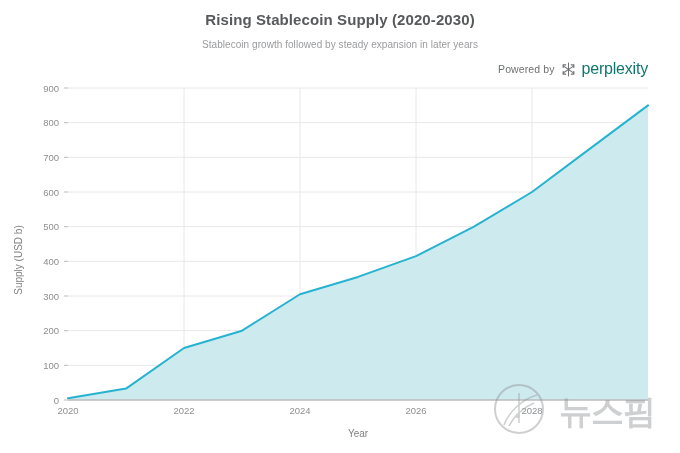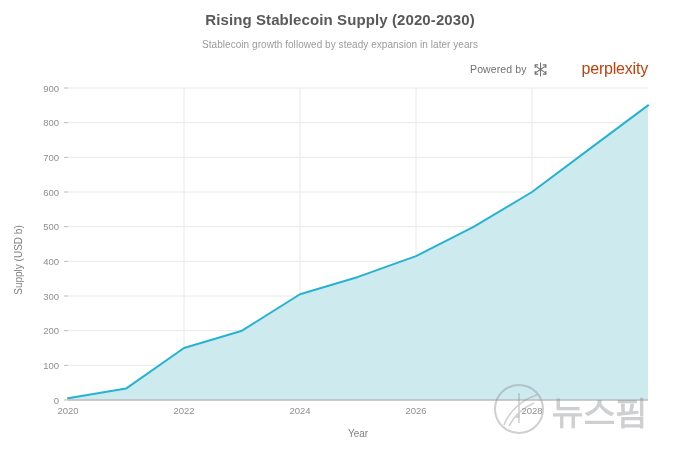--- a/index.html
+++ b/index.html
@@ -50,23 +50,22 @@
   .powered-by-text {
     font-size: 10.5px;
     color: #6f7072;
     letter-spacing: 0.1px;
   }
   .pplx-mark {
     display: block;
   }
   .pplx-word {
     font-size: 16px;
-    color: #c2410c;
+    color: #0f766e;
     letter-spacing: -0.2px;
-    margin-left: 28px;
   }
   .plot-svg {
     position: absolute;
     left: 0; top: 0;
   }
   .ytick-label {
     font-size: 9.5px;
     fill: #8e8f91;
     text-anchor: end;
     font-family: "Liberation Sans", sans-serif;
@@ -81,21 +80,21 @@
     font-size: 10px;
     fill: #808183;
     font-family: "Liberation Sans", sans-serif;
   }
   .watermark {
     position: absolute;
     left: 493px;
     top: 383px;
     display: flex;
     align-items: center;
-    gap: 6px;
+    gap: 14px;
     opacity: 0.42;
     pointer-events: none;
   }
   .watermark-text {
     font-size: 33px;
     font-weight: bold;
     color: #8d8f92;
     letter-spacing: -1px;
     line-height: 1;
   }

